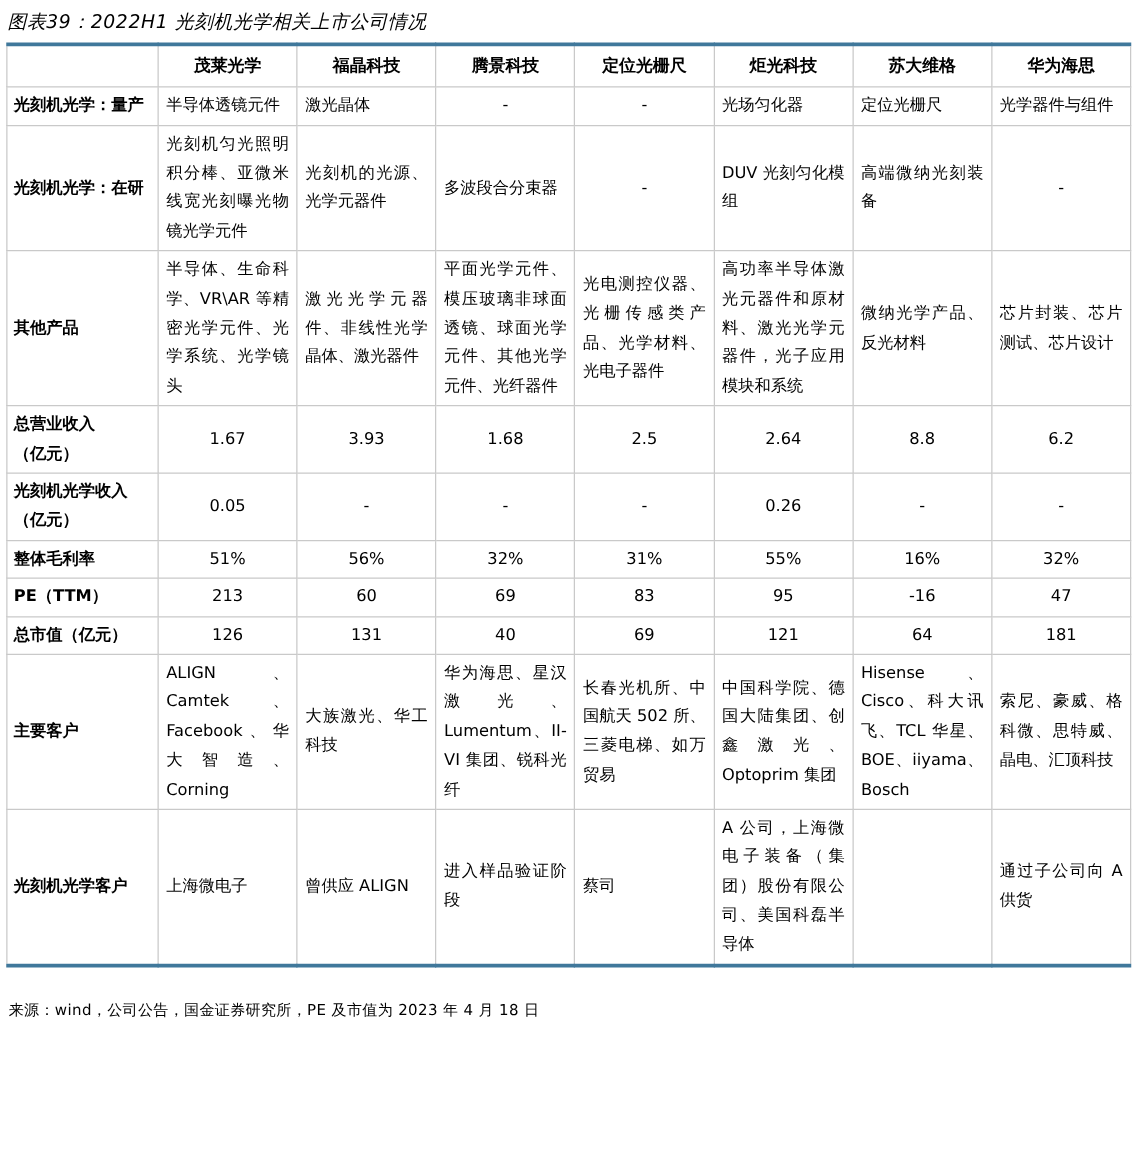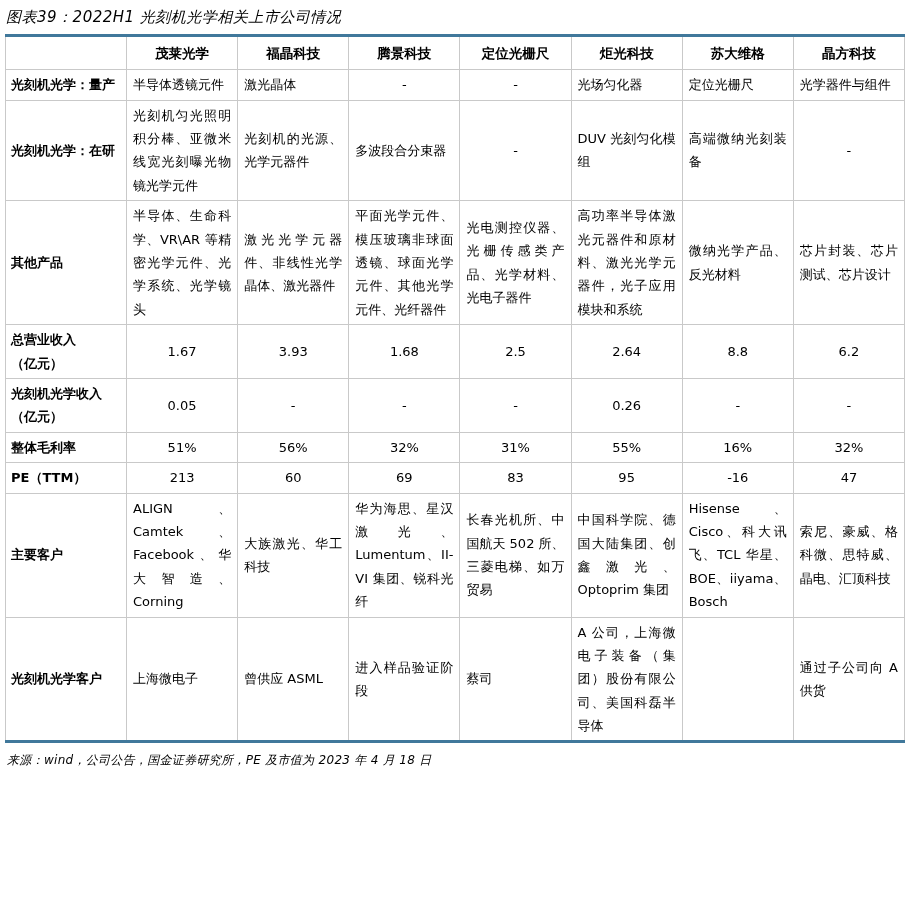--- a/index.html
+++ b/index.html
@@ -49,23 +49,22 @@
     padding-left:5px;
   }
   .company-table td.text{
     text-align:justify;
   }
   .company-table td.num{
     text-align:center;
   }
   .source-note{
     font-size:12px;
-    padding:9px 2px 0 2px;
+    padding:26px 2px 0 2px;
     letter-spacing:.3px;
-    font-style:italic;
   }
 </style>
 </head>
 <body>
 
 <div class="page-title">图表39：2022H1 光刻机光学相关上市公司情况</div>
 
 <table class="company-table">
   <colgroup>
     <col class="label-col">
@@ -79,21 +78,21 @@
   </colgroup>
   <thead>
     <tr id="header-row">
       <th></th>
     <th>茂莱光学</th>
         <th>福晶科技</th>
         <th>腾景科技</th>
         <th>定位光栅尺</th>
         <th>炬光科技</th>
         <th>苏大维格</th>
-        <th>晶方科技</th>
+        <th>华为海思</th>
       </tr>
   </thead>
   <tbody id="table-body">
       <tr>
         <th class="rowlabel">光刻机光学：量产</th>
         <td class="text">半导体透镜元件</td>
         <td class="text">激光晶体</td>
         <td class="num">-</td>
         <td class="num">-</td>
         <td class="text">光场匀化器</td>
@@ -156,33 +155,43 @@
         <th class="rowlabel">PE（TTM）</th>
         <td class="num">213</td>
         <td class="num">60</td>
         <td class="num">69</td>
         <td class="num">83</td>
         <td class="num">95</td>
         <td class="num">-16</td>
         <td class="num">47</td>
       </tr>
       <tr>
+        <th class="rowlabel">总市值（亿元）</th>
+        <td class="num">126</td>
+        <td class="num">131</td>
+        <td class="num">40</td>
+        <td class="num">69</td>
+        <td class="num">121</td>
+        <td class="num">64</td>
+        <td class="num">181</td>
+      </tr>
+      <tr>
         <th class="rowlabel">主要客户</th>
         <td class="text">ALIGN、Camtek、Facebook、华大智造、Corning</td>
         <td class="text">大族激光、华工科技</td>
         <td class="text">华为海思、星汉激光、Lumentum、II-VI 集团、锐科光纤</td>
         <td class="text">长春光机所、中国航天 502 所、三菱电梯、如万贸易</td>
         <td class="text">中国科学院、德国大陆集团、创鑫激光、Optoprim 集团</td>
         <td class="text">Hisense、Cisco、科大讯飞、TCL 华星、BOE、iiyama、Bosch</td>
         <td class="text">索尼、豪威、格科微、思特威、晶电、汇顶科技</td>
       </tr>
       <tr>
         <th class="rowlabel">光刻机光学客户</th>
         <td class="text">上海微电子</td>
-        <td class="text">曾供应 ASML</td>
+        <td class="text">曾供应 ALIGN</td>
         <td class="text">进入样品验证阶段</td>
         <td class="text">蔡司</td>
         <td class="text">A 公司，上海微电子装备（集团）股份有限公司、美国科磊半导体</td>
         <td class="text"></td>
         <td class="text">通过子公司向 A 供货</td>
       </tr>
     </tbody>
 </table>
 
 <div class="source-note">来源：wind，公司公告，国金证券研究所，PE 及市值为 2023 年 4 月 18 日</div>

